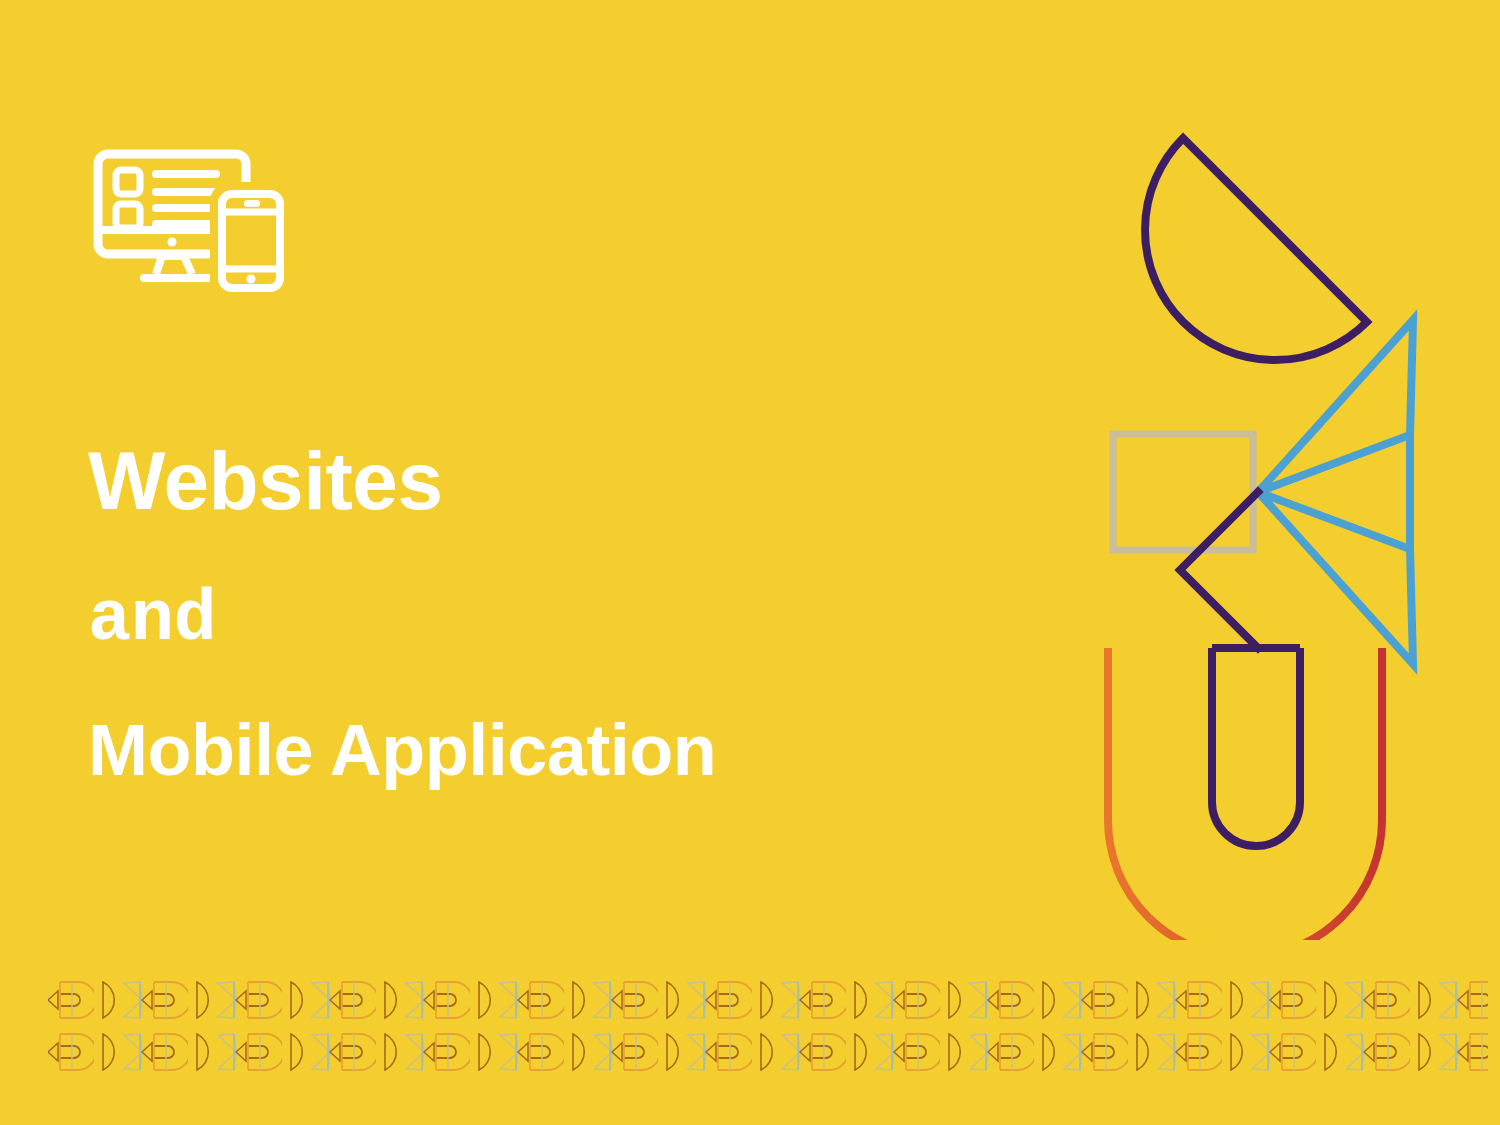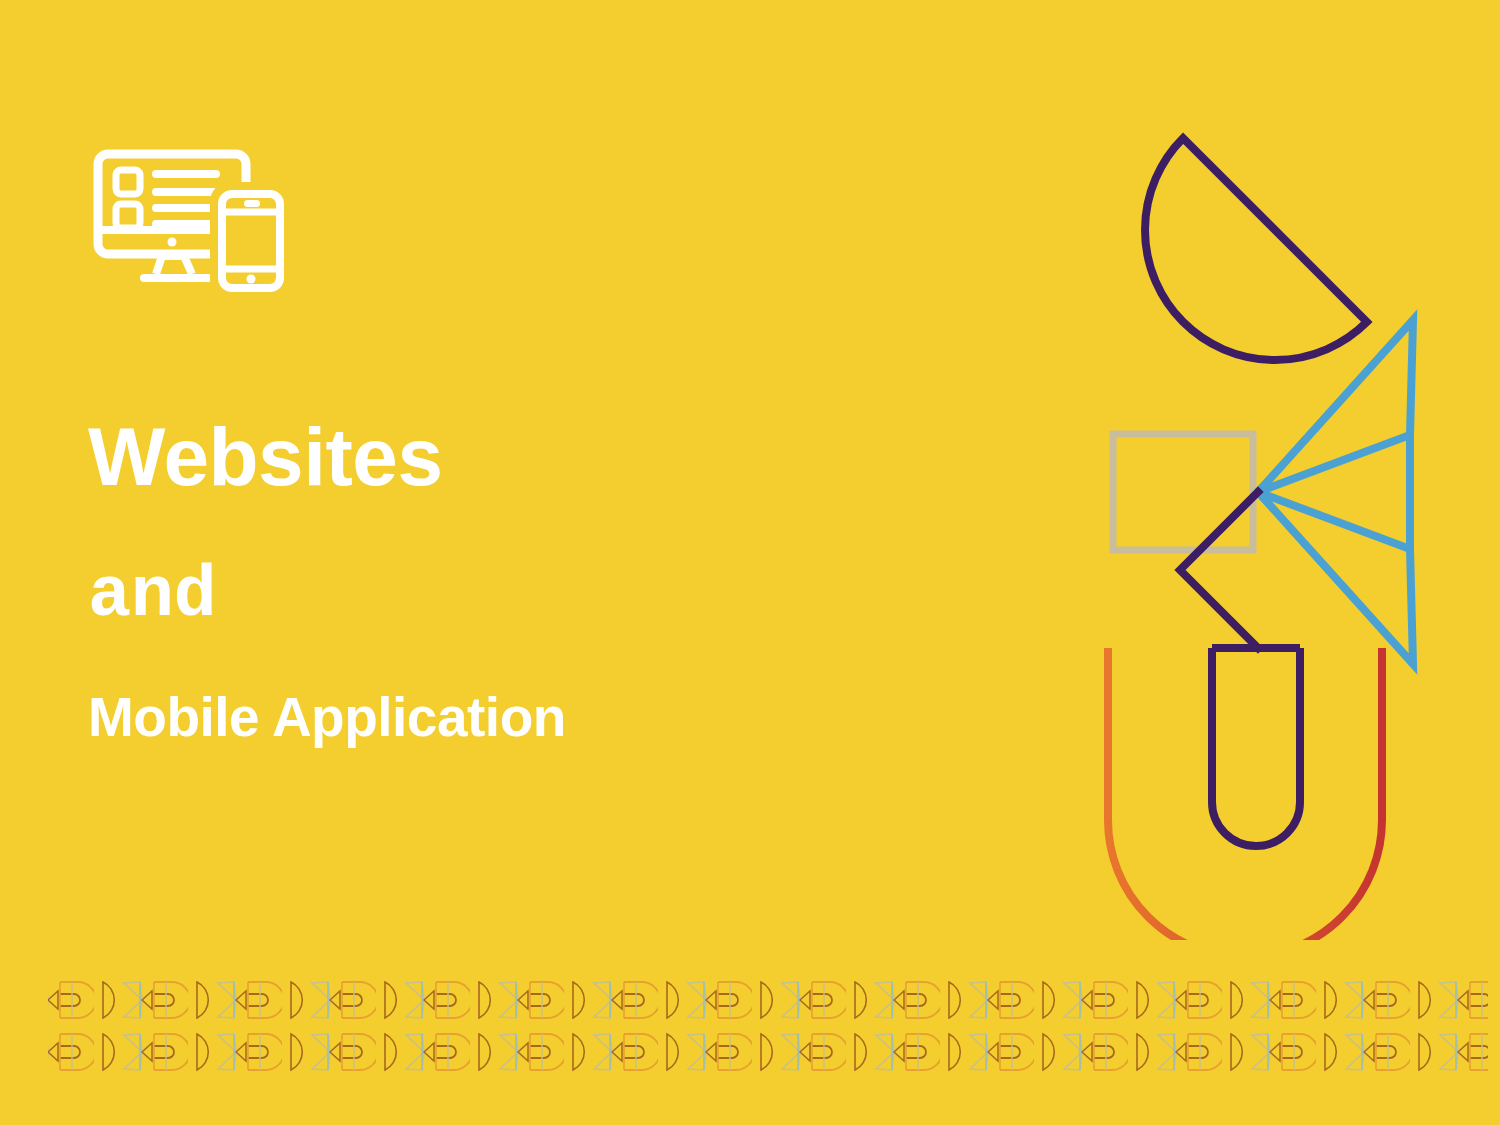--- a/index.html
+++ b/index.html
@@ -22,33 +22,33 @@
     left: 92px;
     top: 148px;
     width: 216px;
     height: 162px;
   }
 
   
   #headline {
     position: absolute;
     left: 88px;
-    top: 416px;
+    top: 440px;
     width: 980px;
   }
   .headline-line {
     color: #ffffff;
     font-weight: bold;
     line-height: 1.0;
     letter-spacing: -0.5px;
     white-space: nowrap;
   }
   .line-1 { font-size: 82px; margin-bottom: 62px; }
   .line-2 { font-size: 72px; margin-bottom: 58px; font-family: Liberation Mono, monospace; }
-  .line-3 { font-size: 55px; }
+  .line-3 { font-size: 72px; }
 
   
   #deco {
     position: absolute;
     left: 1080px;
     top: 80px;
     width: 370px;
     height: 860px;
   }
 

